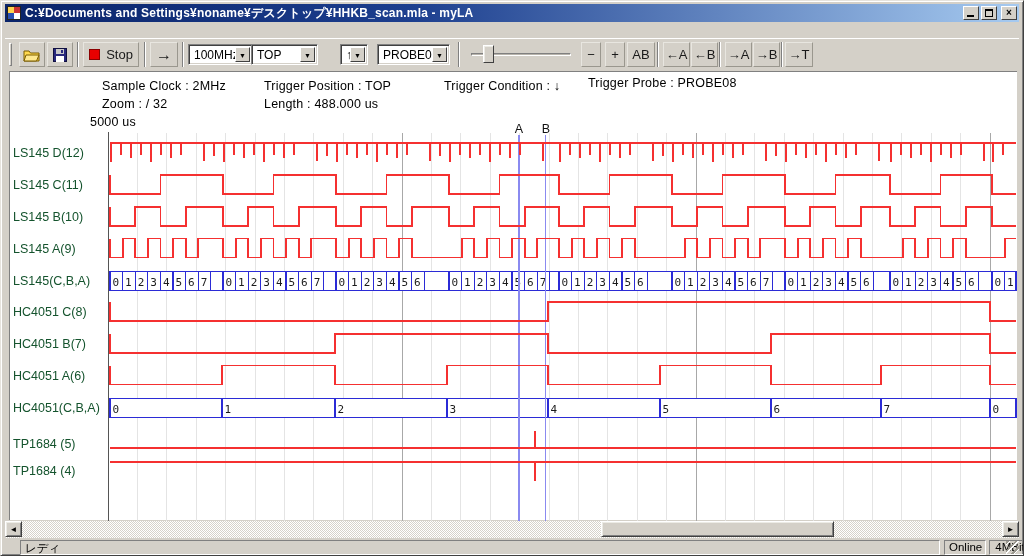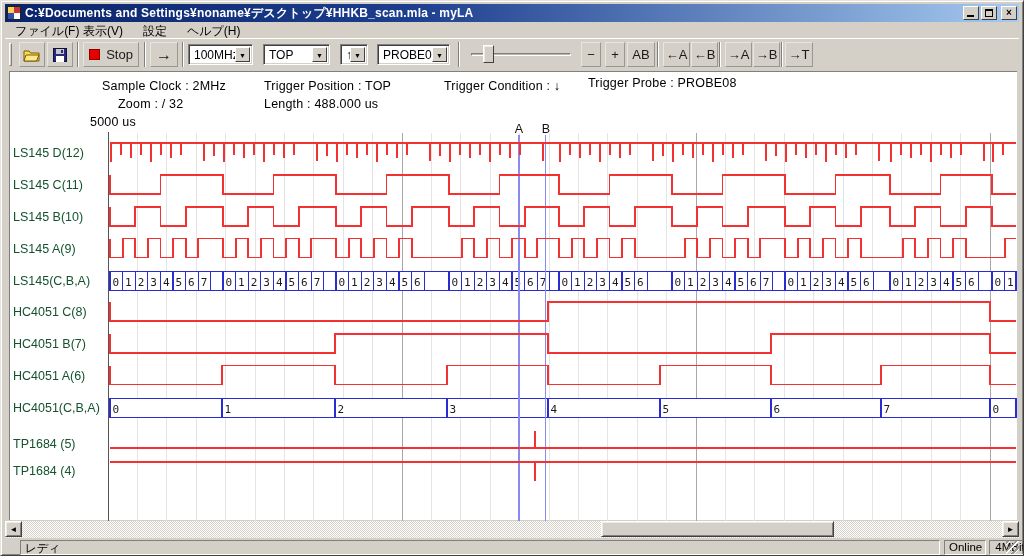--- a/index.html
+++ b/index.html
@@ -77,26 +77,20 @@
       <div class="wbtn">
           <span class="glyph-min"></span>
         </div>
       <div class="wbtn">
           <span class="glyph-max"></span>
         </div>
       <div class="wbtn close"><span>×</span></div>
     </div>
   </div>
 
-  <div class="menubar" id="menubar">
-      <div class="menu-item" style="left: 6px;">ファイル(F)</div>
-      <div class="menu-item" style="left: 74px;">表示(V)</div>
-      <div class="menu-item" style="left: 134px;">設定</div>
-      <div class="menu-item" style="left: 178px;">ヘルプ(H)</div>
-    </div>
 
   <div class="toolbar" id="toolbar">
     <div class="tb-grip"></div>
 
     <div class="tb-btn" style="left:14px;width:26px;">
       <svg width="18" height="14" viewBox="0 0 18 14">
         <path d="M1 3 h5 l1.5 2 H16 v8 H1 z" fill="#ffd94f" stroke="#7a5c00" stroke-width="1"></path>
         <path d="M3 7 h13 l-2.5 6 H1 z" fill="#ffe98f" stroke="#7a5c00" stroke-width="1"></path>
       </svg>
     </div>
@@ -129,21 +123,21 @@
     <div class="slider-track" style="left:466px;width:100px;"></div>
     <div class="slider-thumb" style="left:478px;"></div>
 
     <div class="tb-sep" style="left:652px;"></div>
     <div class="tb-sep" style="left:714px;"></div>
     <div class="tb-sep" style="left:776px;"></div>
   <div class="combo" style="left: 183px; width: 65px;">
         <span class="combo-val">100MHz</span>
         <span class="combo-btn">▼</span>
       </div>
-      <div class="combo" style="left: 258px; width: 67px;">
+      <div class="combo" style="left: 246px; width: 67px;">
         <span class="combo-val">TOP</span>
         <span class="combo-btn">▼</span>
       </div>
       <div class="combo" style="left: 335px; width: 28px;">
         <span class="combo-val">↑</span>
         <span class="combo-btn">▼</span>
       </div>
       <div class="combo" style="left: 372px; width: 73px;">
         <span class="combo-val">PROBE00</span>
         <span class="combo-btn">▼</span>
@@ -156,21 +150,21 @@
       <div class="tb-btn" style="left: 720px; width: 27px;">→A</div>
       <div class="tb-btn" style="left: 748px; width: 27px;">→B</div>
       <div class="tb-btn" style="left: 780px; width: 28px;">→T</div>
     </div>
 
   <div class="client" id="client">
     <div class="info-text" style="left:92px;top:7px;">Sample Clock : 2MHz</div>
     <div class="info-text" style="left:254px;top:7px;">Trigger Position : TOP</div>
     <div class="info-text" style="left:434px;top:7px;">Trigger Condition : ↓</div>
     <div class="info-text" style="left:578px;top:4px;">Trigger Probe : PROBE08</div>
-    <div class="info-text" style="left:108px;top:25px;">Zoom : /  32</div>
+    <div class="info-text" style="left:92px;top:25px;">Zoom : /  32</div>
     <div class="info-text" style="left:254px;top:25px;">Length : 488.000 us</div>
 
     <div class="info-text" style="left:80px;top:43px;">5000 us</div>
 
     <div class="cursor-label" style="left:502px;">A</div>
     <div class="cursor-label" style="left:529px;">B</div>
 
     <div id="chan-labels">
         <div class="chan-label" style="top: 74px;">LS145 D(12)</div>
         <div class="chan-label" style="top: 106px;">LS145 C(11)</div>

